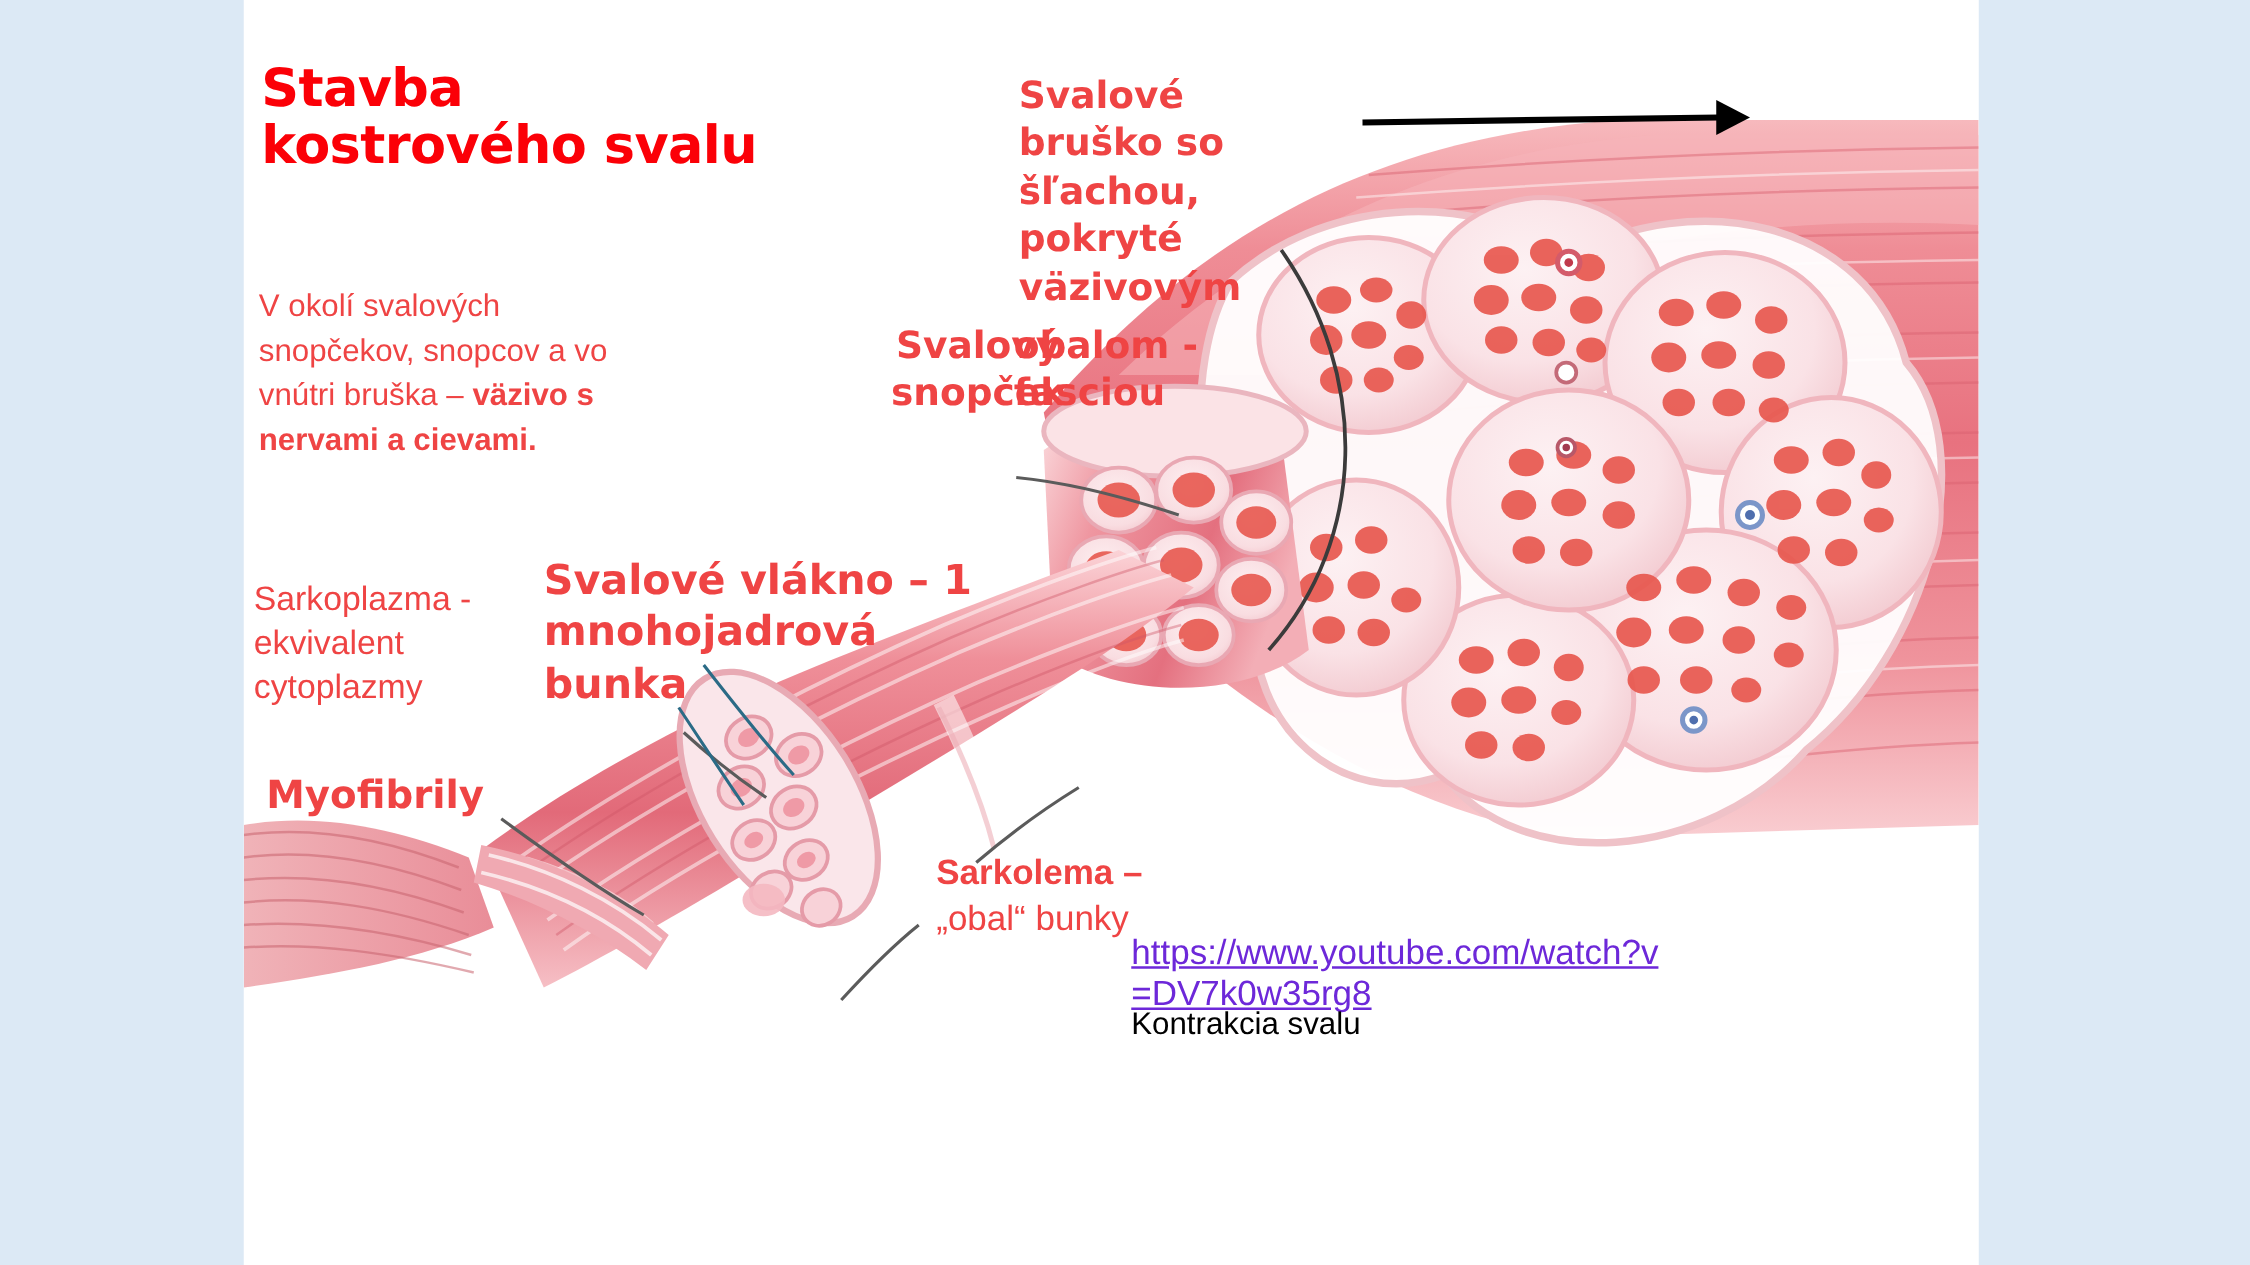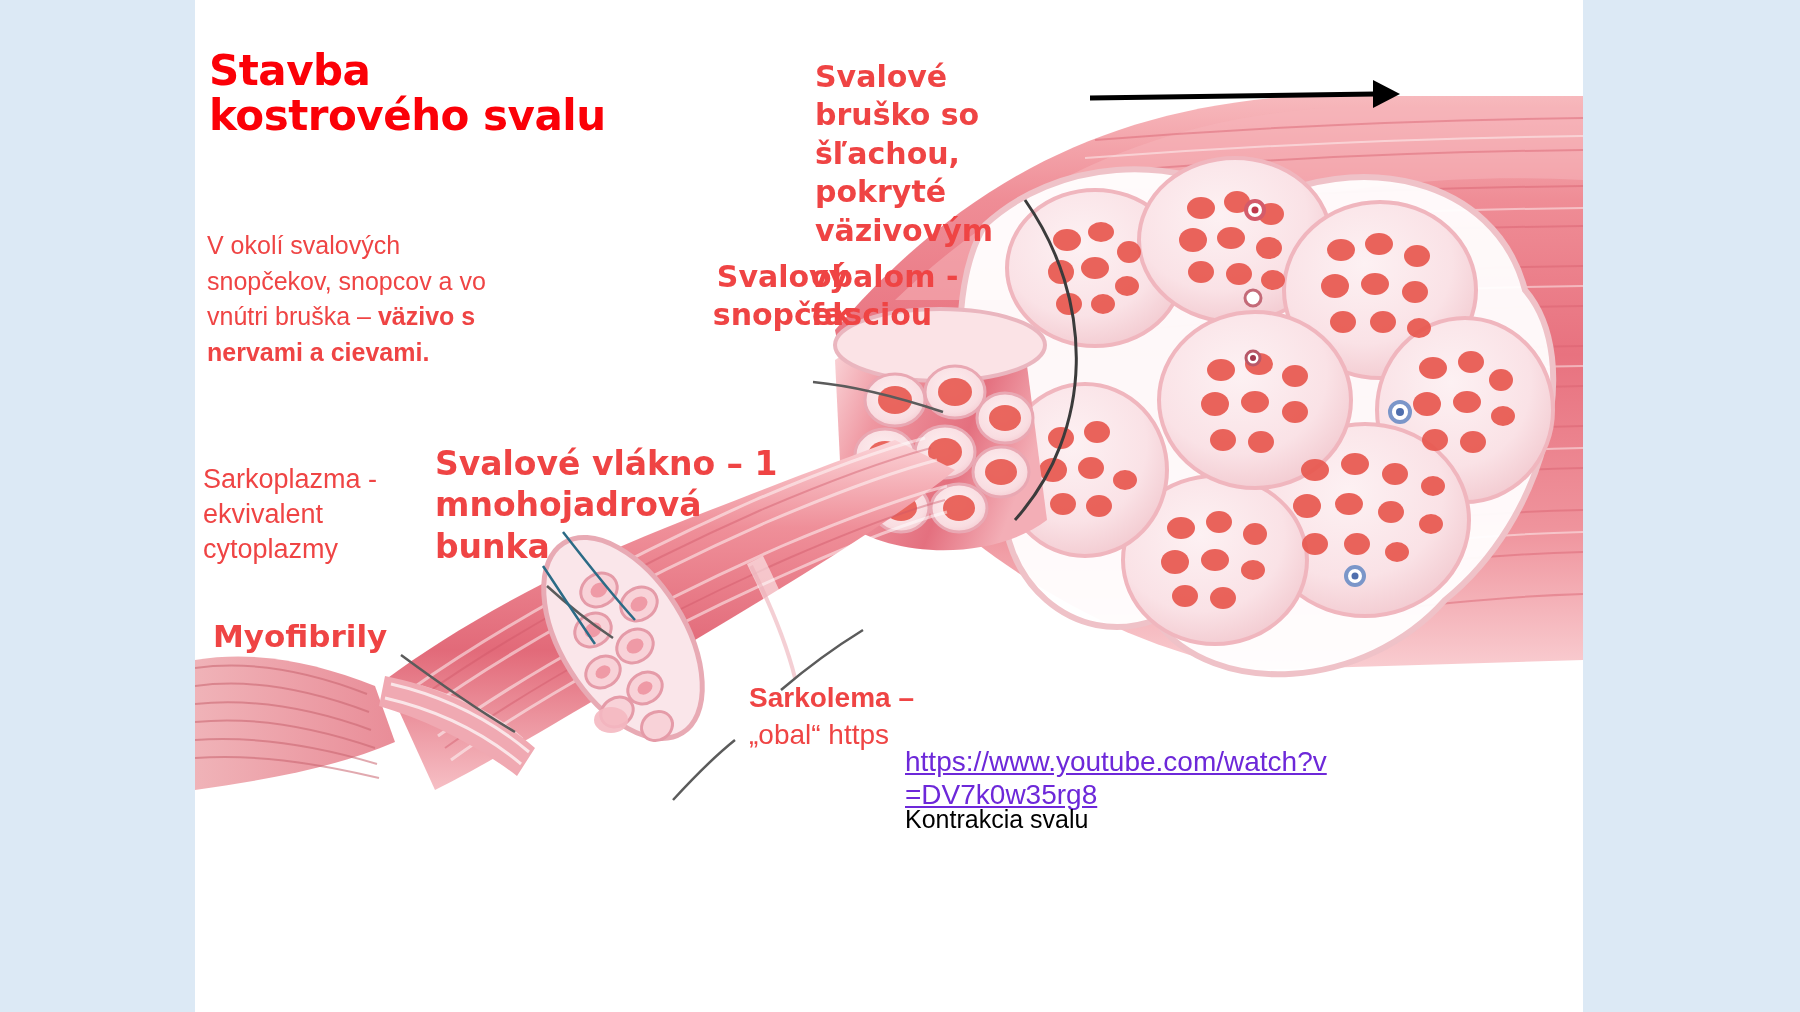--- a/index.html
+++ b/index.html
@@ -403,20 +403,20 @@
   <div class="tb l-vlakno">Svalové  vlákno – 1 mnohojadrová bunka</div>
 
   <div class="tb l-sarkoplazma">
     <span class="b">Sarkoplazma</span><span> - ekvivalent cytoplazmy</span>
   </div>
 
   <div class="tb l-myofibrily">Myofibrily</div>
 
   <div class="tb l-sarkolema">
     <div class="b">Sarkolema –</div>
-    <div>„obal“ https</div>
+    <div>„obal“ bunky</div>
   </div>
 
 
   <a class="link">https://www.youtube.com/watch?v=DV7k0w35rg8</a>
 
   <div class="caption">Kontrakcia svalu</div>
 </div>
 
 </body></html>

